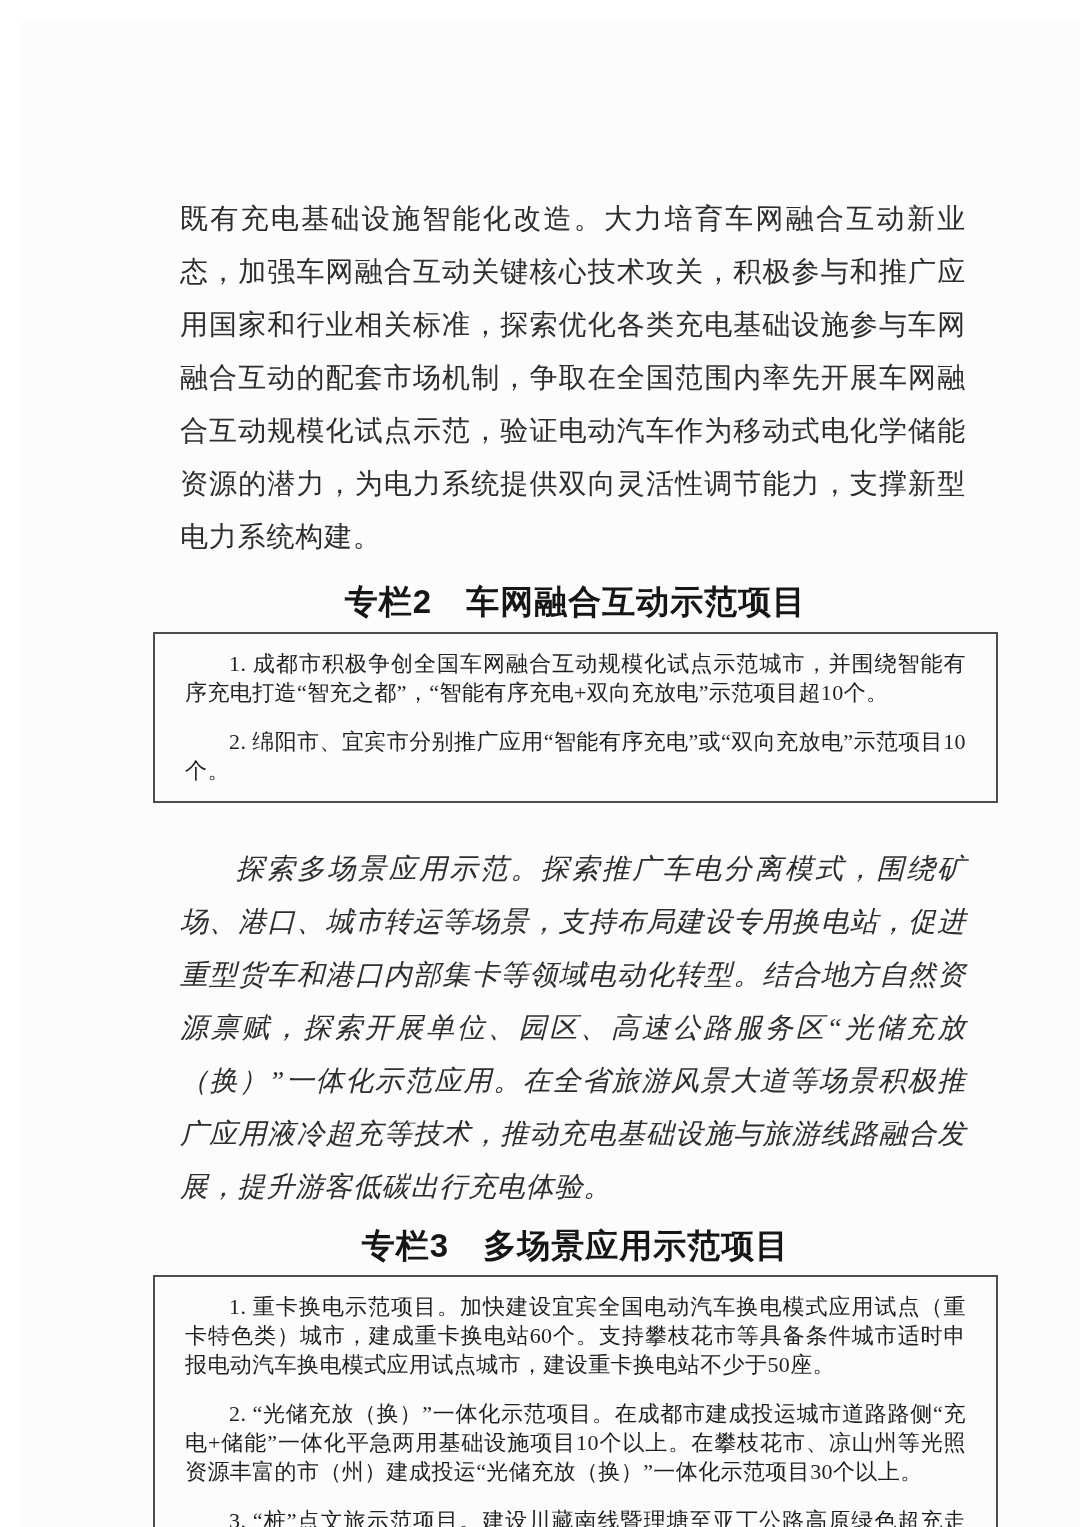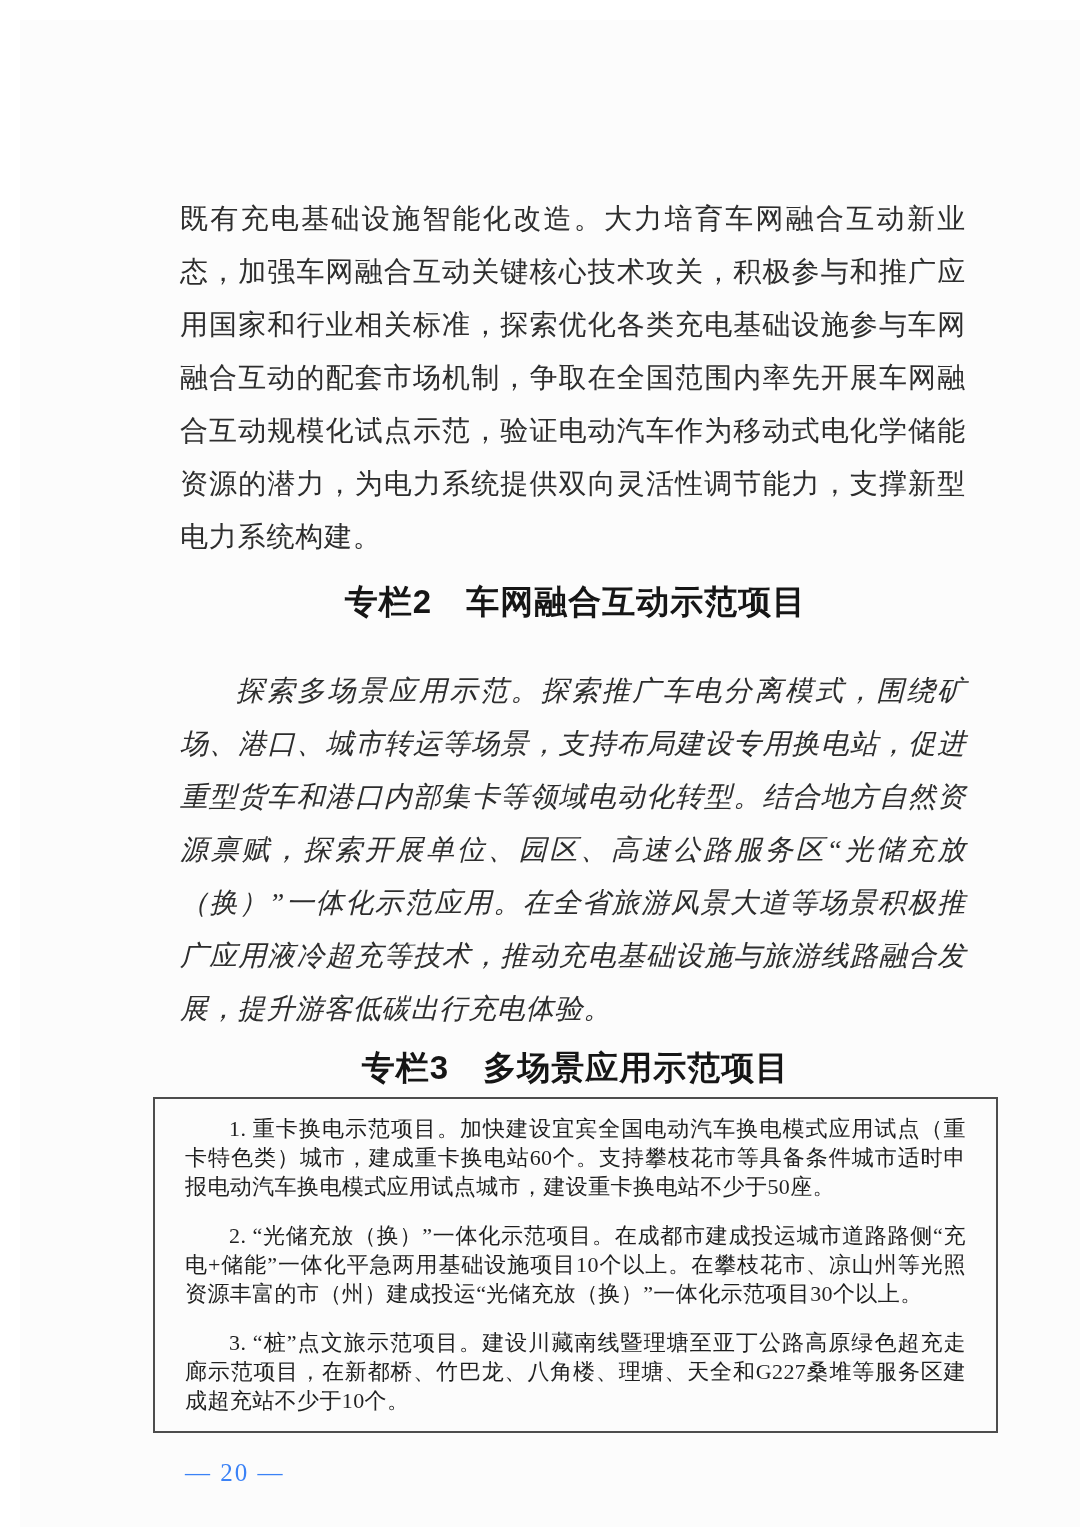--- a/index.html
+++ b/index.html
@@ -66,20 +66,24 @@
 </style>
 </head>
 <body>
 
 <div class="page">
 
   <p class="para">既有充电基础设施智能化改造。大力培育车网融合互动新业态，加强车网融合互动关键核心技术攻关，积极参与和推广应用国家和行业相关标准，探索优化各类充电基础设施参与车网融合互动的配套市场机制，争取在全国范围内率先开展车网融合互动规模化试点示范，验证电动汽车作为移动式电化学储能资源的潜力，为电力系统提供双向灵活性调节能力，支撑新型电力系统构建。</p>
 
   <div class="box-title t2">专栏2　车网融合互动示范项目</div>
 
+  <div class="column-box">
+    <p class="box-item">1. 成都市积极争创全国车网融合互动规模化试点示范城市，并围绕智能有序充电打造“智充之都”，“智能有序充电+双向充放电”示范项目超10个。</p>
+    <p class="box-item">2. 绵阳市、宜宾市分别推广应用“智能有序充电”或“双向充放电”示范项目10个。</p>
+  </div>
 
   <p class="para indent p2">探索多场景应用示范。探索推广车电分离模式，围绕矿场、港口、城市转运等场景，支持布局建设专用换电站，促进重型货车和港口内部集卡等领域电动化转型。结合地方自然资源禀赋，探索开展单位、园区、高速公路服务区“光储充放（换）”一体化示范应用。在全省旅游风景大道等场景积极推广应用液冷超充等技术，推动充电基础设施与旅游线路融合发展，提升游客低碳出行充电体验。</p>
 
   <div class="box-title t3">专栏3　多场景应用示范项目</div>
 
   <div class="column-box">
     <p class="box-item">1. 重卡换电示范项目。加快建设宜宾全国电动汽车换电模式应用试点（重卡特色类）城市，建成重卡换电站60个。支持攀枝花市等具备条件城市适时申报电动汽车换电模式应用试点城市，建设重卡换电站不少于50座。</p>
     <p class="box-item">2. “光储充放（换）”一体化示范项目。在成都市建成投运城市道路路侧“充电+储能”一体化平急两用基础设施项目10个以上。在攀枝花市、凉山州等光照资源丰富的市（州）建成投运“光储充放（换）”一体化示范项目30个以上。</p>
     <p class="box-item">3. “桩”点文旅示范项目。建设川藏南线暨理塘至亚丁公路高原绿色超充走廊示范项目，在新都桥、竹巴龙、八角楼、理塘、天全和G227桑堆等服务区建成超充站不少于10个。</p>
   </div>

